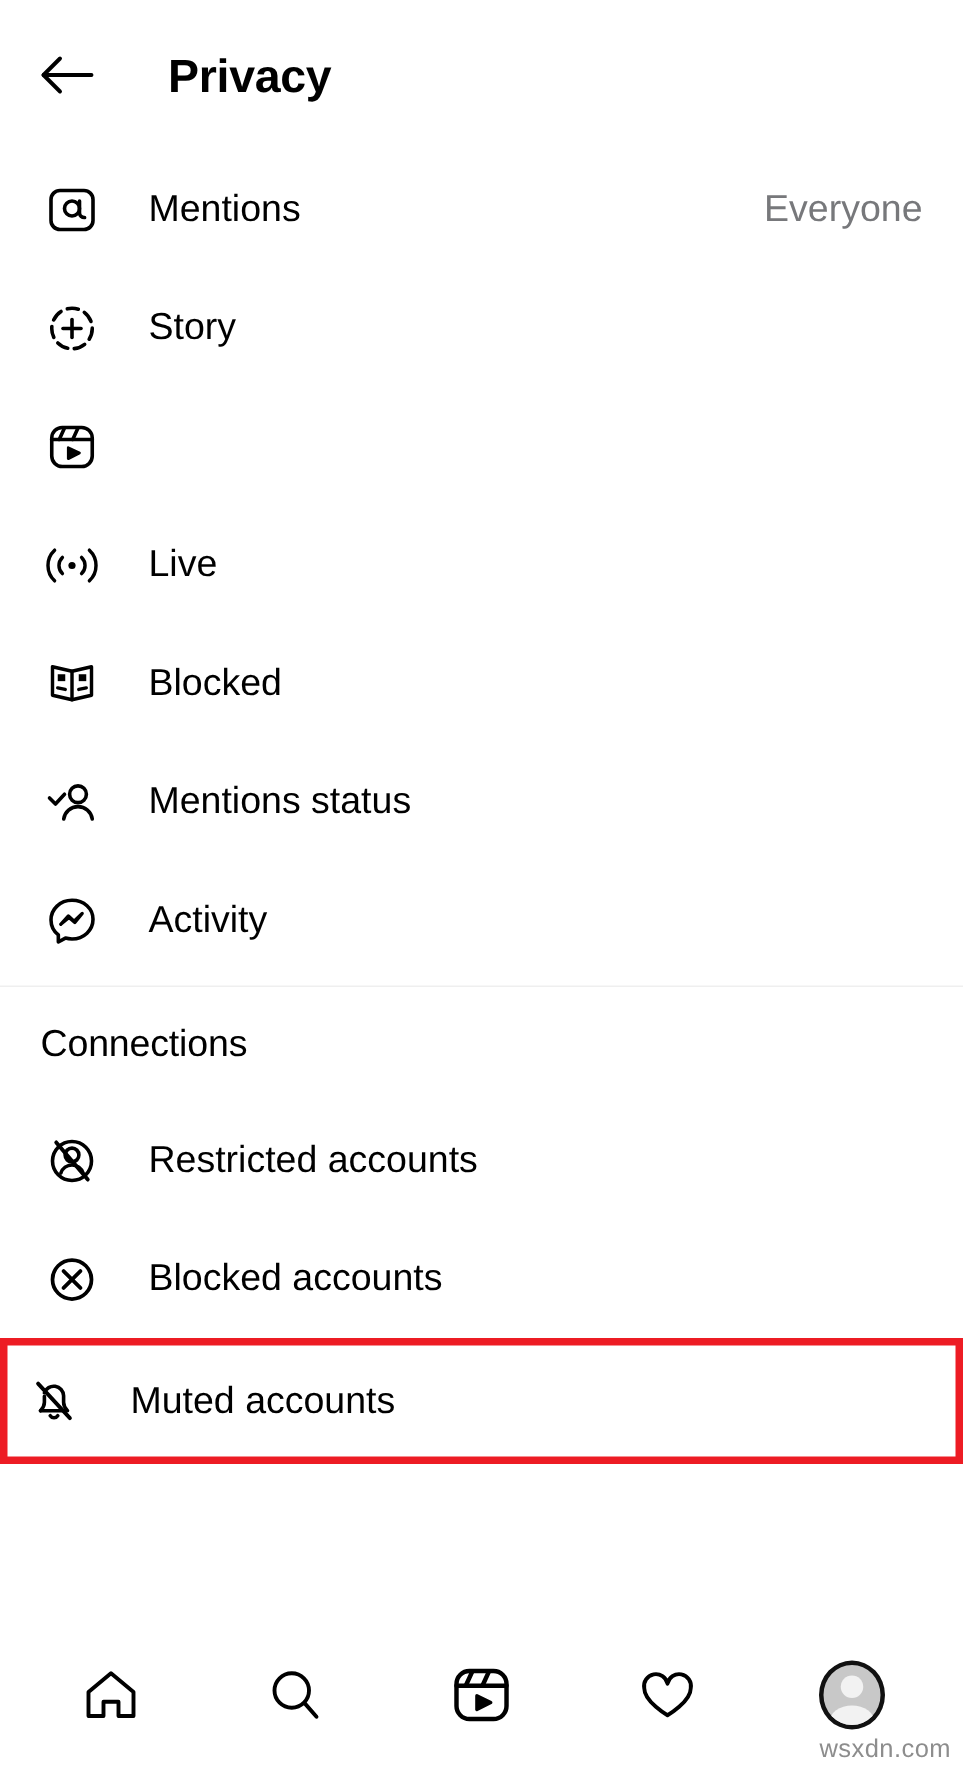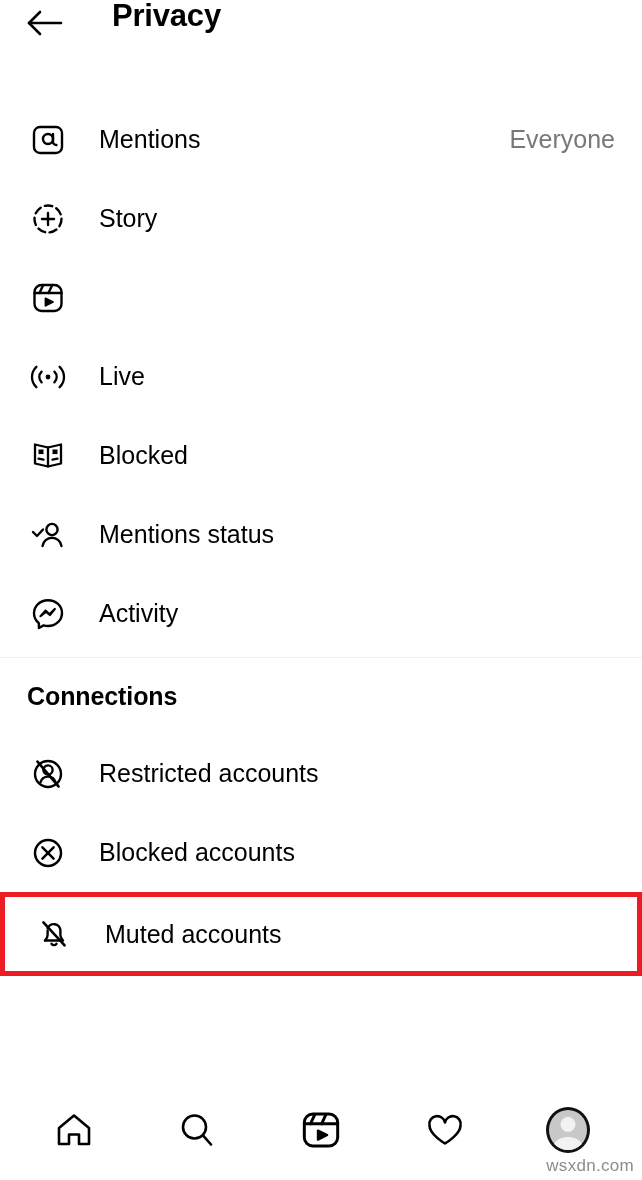--- a/index.html
+++ b/index.html
@@ -22,21 +22,21 @@
     position: relative;
     display: flex;
     flex-direction: column;
     background: #ffffff;
   }
 
   
   .header {
     height: 100px;
     display: flex;
-    align-items: flex-start;
+    align-items: center;
     flex: 0 0 auto;
     padding-left: 22px;
   }
   .back-btn {
     width: 46px;
     height: 46px;
     display: flex;
     align-items: center;
     justify-content: center;
     cursor: pointer;
@@ -91,30 +91,30 @@
     flex: 0 0 1px;
     margin: 4px 0 0 0;
   }
   .section-header {
     height: 76px;
     display: flex;
     align-items: center;
     padding: 0 27px;
     box-sizing: border-box;
     font-size: 25px;
-    font-weight: bold;
+    font-weight: normal;
     letter-spacing: -0.1px;
   }
 
   
   .row.highlight {
     border: 5px solid #ed1c24;
     box-sizing: border-box;
     height: 84px;
-    padding: 0 28px;
+    padding: 0 10px;
   }
   .row.highlight .row-label { margin-left: 30px; }
 
   .spacer-sm { height: 7px; flex: 0 0 7px; }
 
   
   .bottom-nav {
     height: 96px;
     flex: 0 0 96px;
     display: flex;

